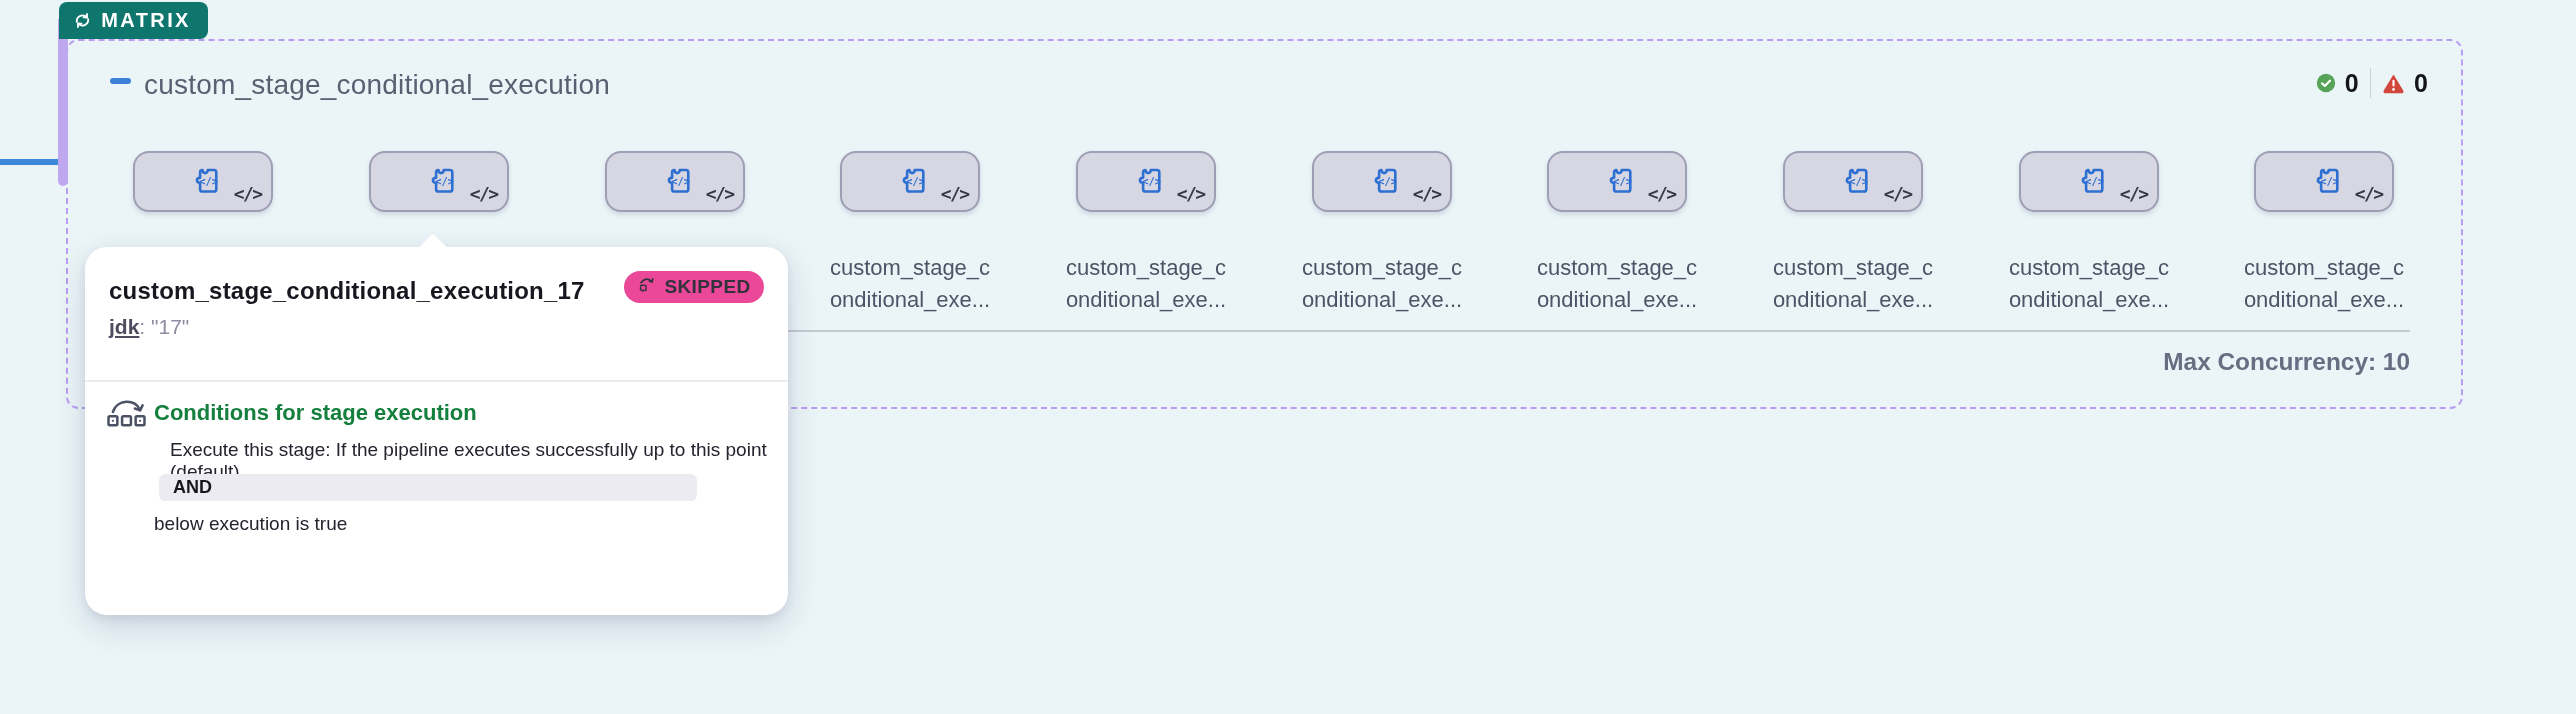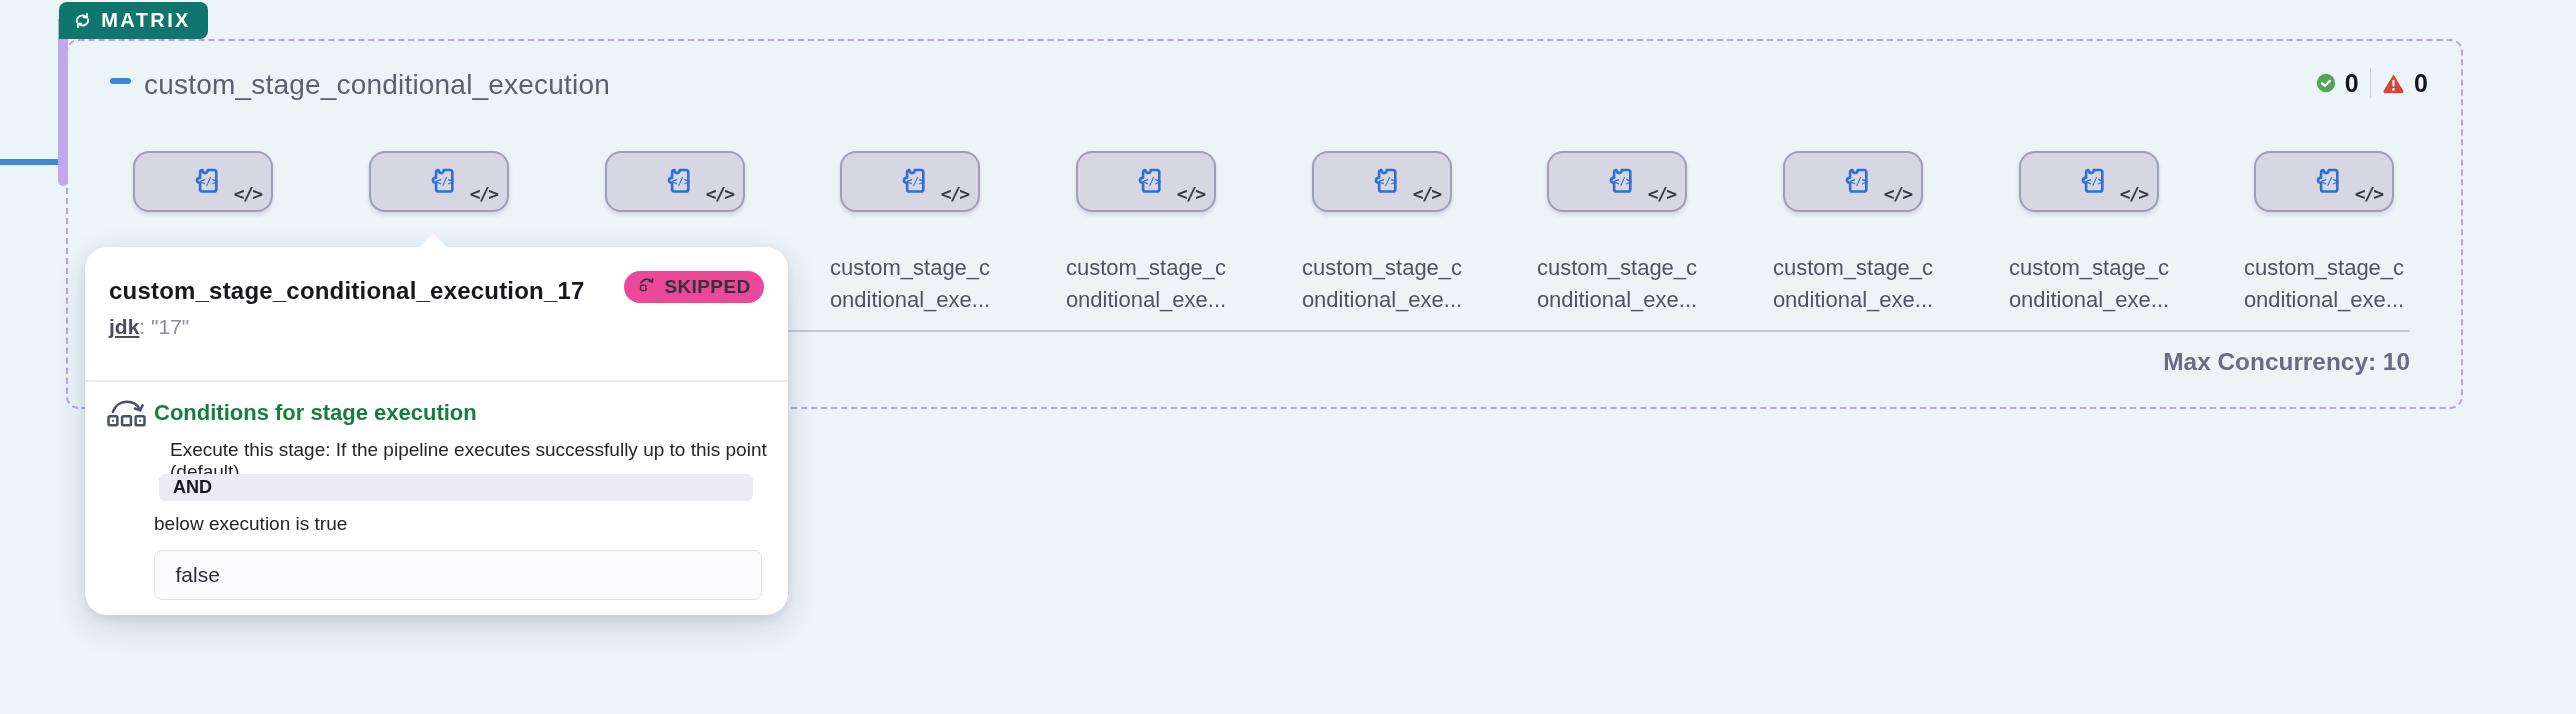--- a/index.html
+++ b/index.html
@@ -106,21 +106,21 @@
   .tt-param .key { font-weight: bold; color: #4c4c5e; text-decoration: underline; }
   .tt-param .val { color: #8c8ca2; }
   .tt-divider { position: absolute; left: 0; top: 133px; width: 100%; height: 1.6px; background: #ebebf0; }
   .tt-cond-icon { position: absolute; left: 20.5px; top: 145px; }
   .tt-cond-title {
     position: absolute; left: 69px; top: 153px;
     font-size: 22px; font-weight: bold; color: #15803d;
   }
   .tt-desc { position: absolute; left: 69px; top: 192px; font-size: 19px; color: #24242f; margin-left: 16px; }
   .tt-chip {
-    position: absolute; left: 74px; top: 227px; width: 594px; height: 27px;
+    position: absolute; left: 74px; top: 227px; width: 538px; height: 27px;
     background: #edebf2; border-radius: 6.3px;
     font-size: 18px; font-weight: bold; color: #17171f;
     line-height: 27px; padding-left: 14px;
   }
   .tt-subtext { position: absolute; left: 69px; top: 266px; font-size: 19px; color: #24242f; }
   .tt-input {
     position: absolute; left: 69px; top: 303px; width: 608px; height: 50px;
     background: #fbfbfd; border: 1.6px solid #e1e1e9; border-radius: 8px;
     font-size: 21px; color: #2c2c38; line-height: 47px; padding-left: 20.5px;
     font-family: "Liberation Sans", "DejaVu Sans", sans-serif;
@@ -334,17 +334,16 @@
         <rect x="18.8" y="15.4" width="5.6" height="5.6" rx="0.8"></rect>
         <circle cx="21.6" cy="18.2" r="0.7" fill="#4b5263" stroke="none"></circle>
         <path d="M4.4 12.6 C 7 4.2, 19 4.2, 21.6 11.4"></path>
         <path d="M23.2 8.4 l-1.6 3.2 l-3.3 -1.2"></path>
       </svg>
     </div>
     <div class="tt-cond-title">Conditions for stage execution</div>
     <div class="tt-desc">Execute this stage: If the pipeline executes successfully up to this point (default)</div>
     <div class="tt-chip">AND</div>
     <div class="tt-subtext">below execution is true</div>
-    <div class="tt-input">false</div>
   </div>
 
 </div>
 
 
 </body></html>

